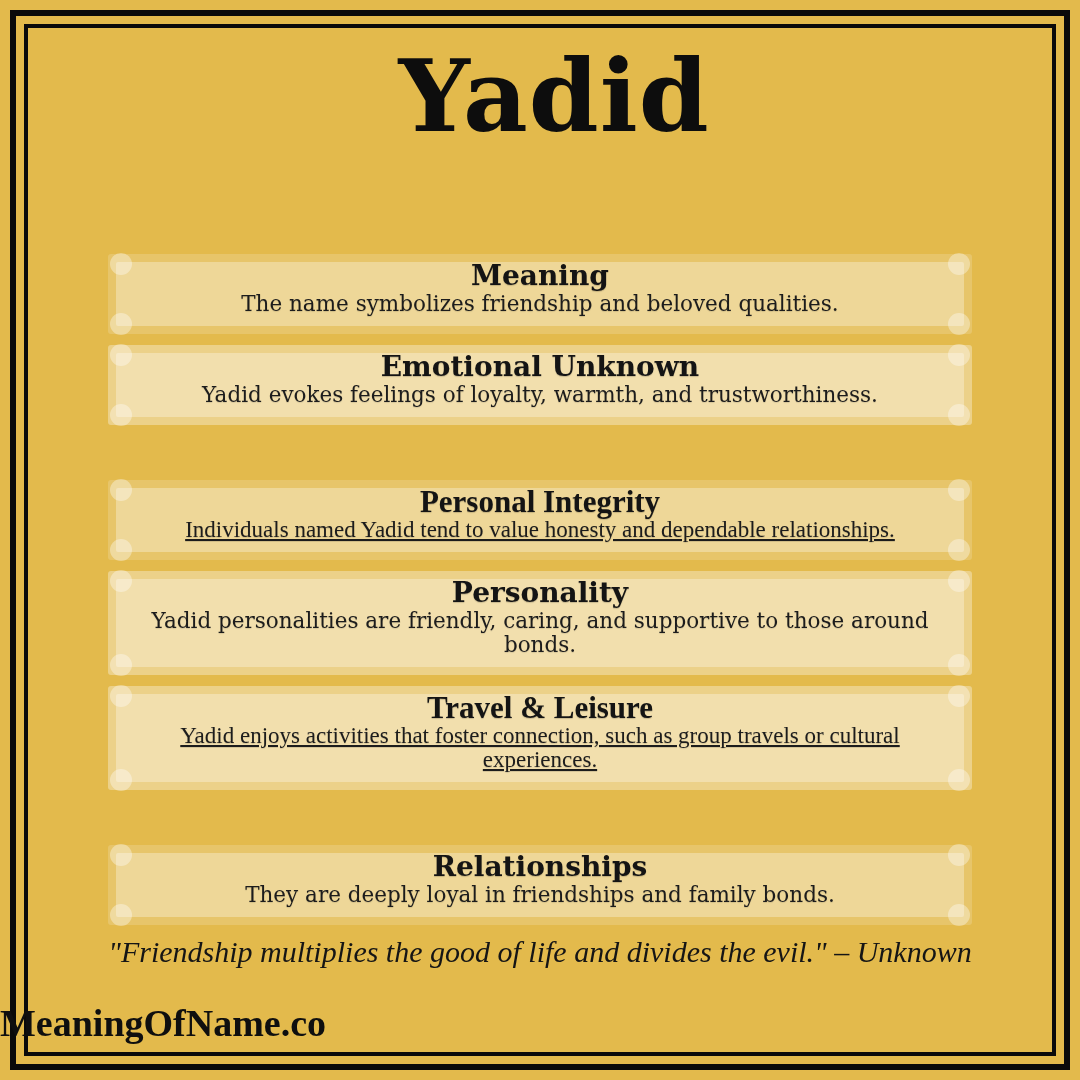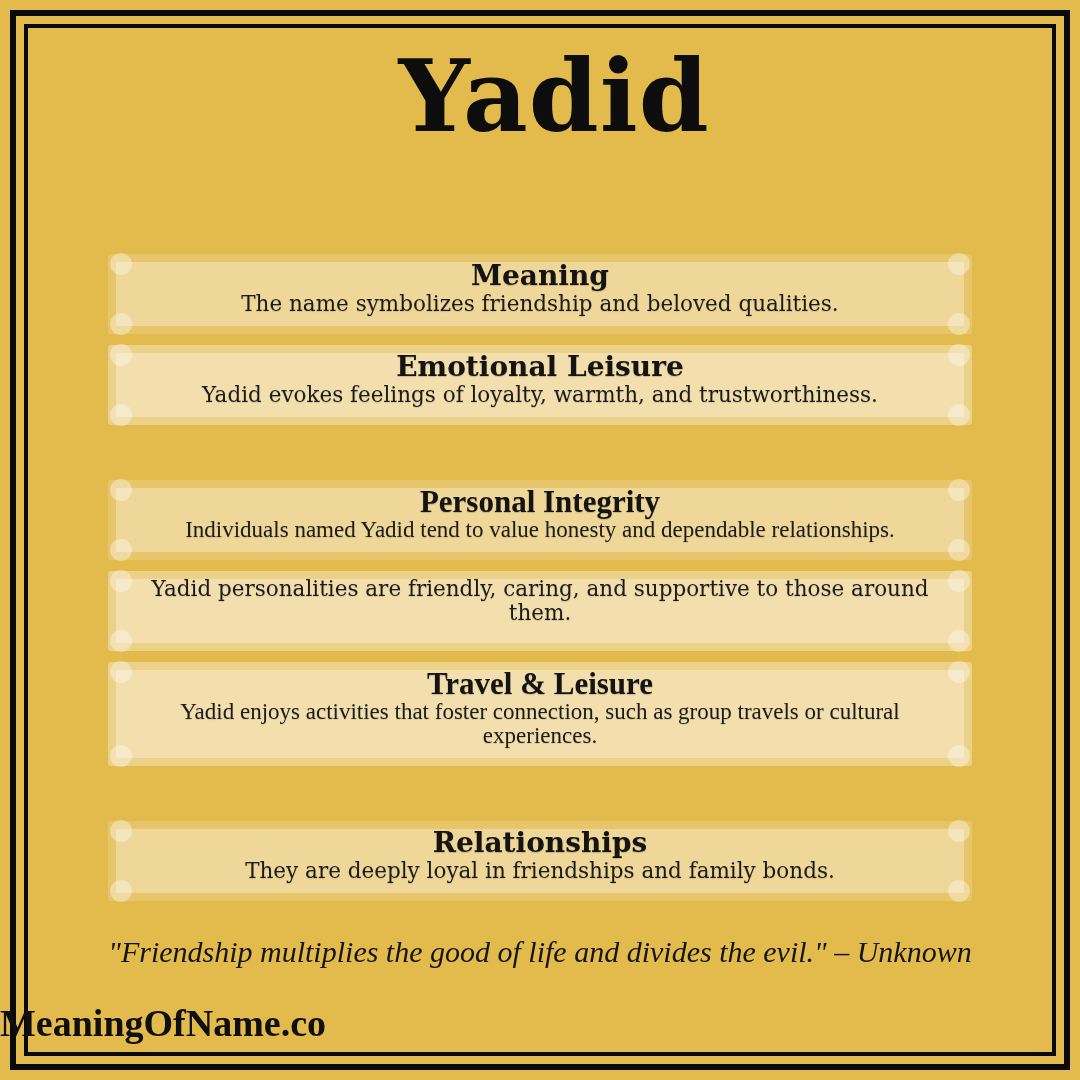--- a/index.html
+++ b/index.html
@@ -105,20 +105,21 @@
     text-shadow: 0 1px 1px rgba(0, 0, 0, 0.12);
   }
   .card.condensed .card-heading {
     font-family: "Liberation Serif", serif;
     font-size: 31px;
     text-align: center;
   }
   .card.condensed .card-body {
     font-family: "Liberation Serif", serif;
     font-size: 23px;
+    text-decoration: underline;
   }
   .quote {
     position: absolute;
     top: 934px;
     left: 54px;
     width: 972px;
     text-align: center;
     font-family: "Liberation Serif", serif;
     font-style: italic;
     font-size: 30px;
@@ -159,21 +160,21 @@
       <p class="card-body">The name symbolizes friendship and beloved qualities.</p>
     </div>
   </section>
       <section class="card">
     <div class="card-inset"></div>
     <span class="dot tl"></span>
     <span class="dot tr"></span>
     <span class="dot bl"></span>
     <span class="dot br"></span>
     <div class="card-content">
-      <h2 class="card-heading">Emotional Leisure</h2>
+      <h2 class="card-heading">Emotional Unknown</h2>
       <p class="card-body">Yadid evokes feelings of loyalty, warmth, and trustworthiness.</p>
     </div>
   </section>
       <section class="card shade-dark condensed">
     <div class="card-inset"></div>
     <span class="dot tl"></span>
     <span class="dot tr"></span>
     <span class="dot bl"></span>
     <span class="dot br"></span>
     <div class="card-content">
@@ -181,21 +182,22 @@
       <p class="card-body">Individuals named Yadid tend to value honesty and dependable relationships.</p>
     </div>
   </section>
       <section class="card">
     <div class="card-inset"></div>
     <span class="dot tl"></span>
     <span class="dot tr"></span>
     <span class="dot bl"></span>
     <span class="dot br"></span>
     <div class="card-content">
-      <p class="card-body">Yadid personalities are friendly, caring, and supportive to those around them.</p>
+      <h2 class="card-heading">Personality</h2>
+      <p class="card-body">Yadid personalities are friendly, caring, and supportive to those around bonds.</p>
     </div>
   </section>
       <section class="card condensed">
     <div class="card-inset"></div>
     <span class="dot tl"></span>
     <span class="dot tr"></span>
     <span class="dot bl"></span>
     <span class="dot br"></span>
     <div class="card-content">
       <h2 class="card-heading">Travel &amp; Leisure</h2>

